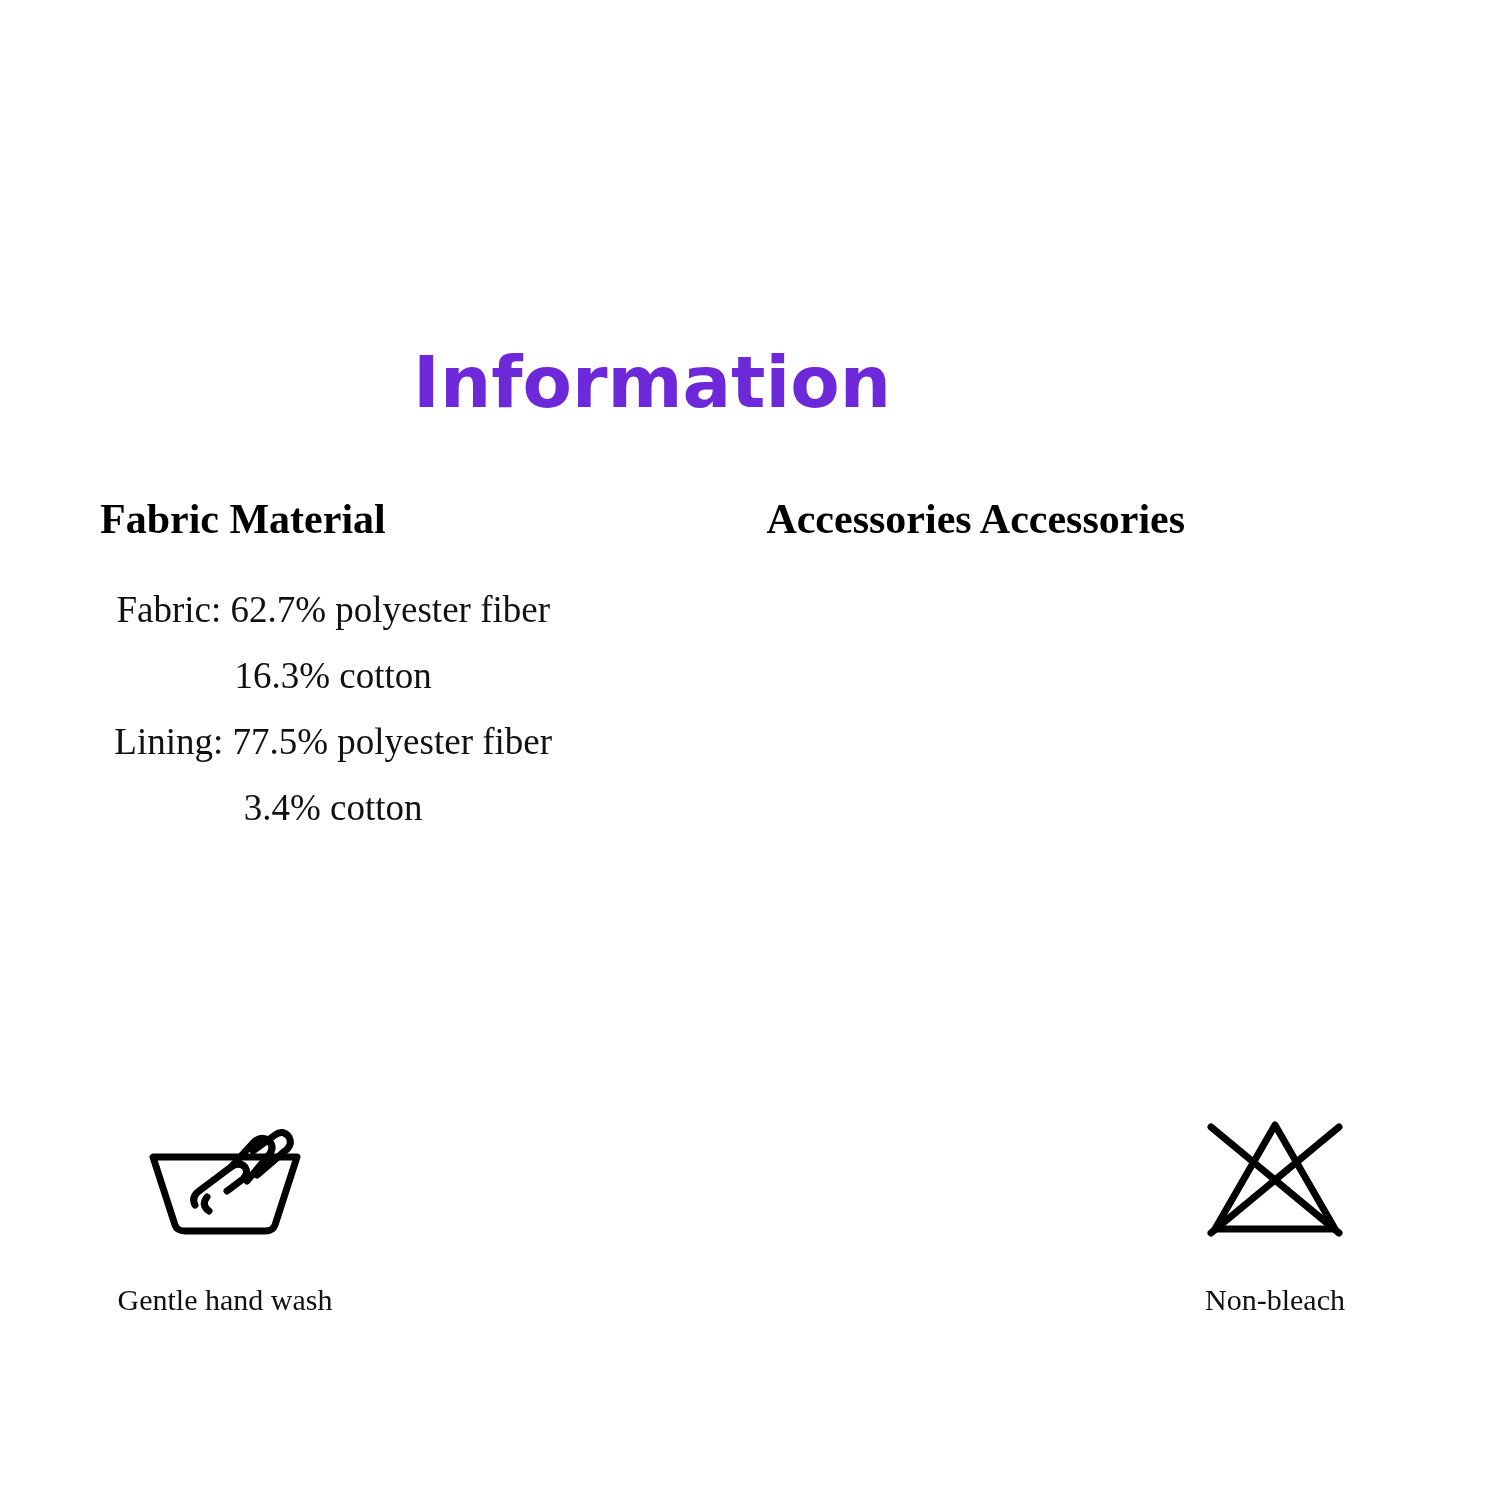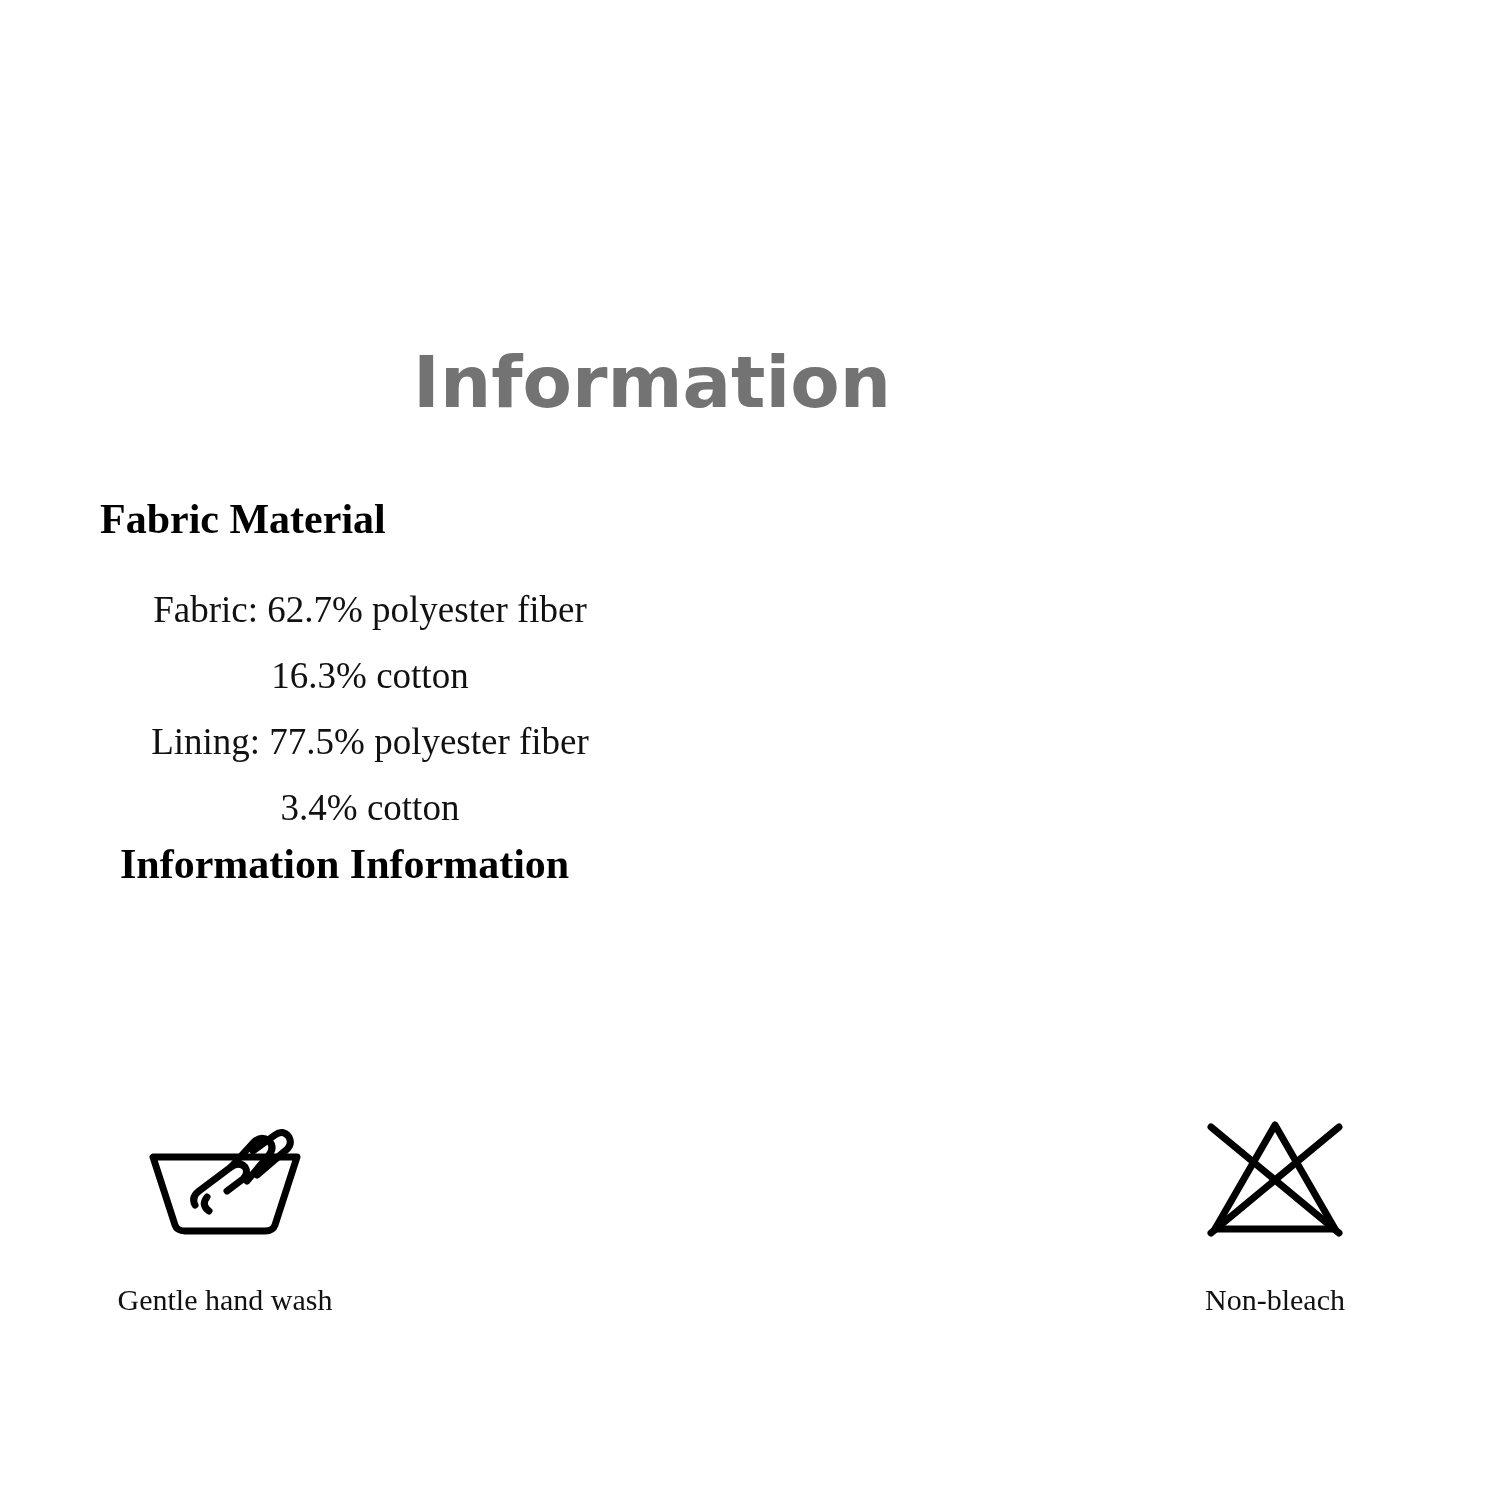--- a/index.html
+++ b/index.html
@@ -25,30 +25,29 @@
   .page-title {
     position: absolute;
     top: 340px;
     left: 0;
     width: 1304px;
     text-align: center;
     font-family: "DejaVu Sans", sans-serif;
     font-weight: 700;
     font-size: 72px;
     letter-spacing: 0px;
-    color: #737373;
+    color: #6d28d9;
   }
 
   .columns {
     position: absolute;
     top: 495px;
     left: 0;
     width: 1348px;
     display: flex;
-    flex-direction: column;
   }
 
   .col-left {
     width: 720px;
     padding-left: 100px;
     box-sizing: border-box;
   }
   .col-right {
     width: 780px;
     padding-left: 120px;
@@ -131,21 +130,21 @@
       <div class="section-heading">Fabric Material</div>
       <div class="fabric-lines">
         <div class="line">Fabric: 62.7% polyester fiber</div>
         <div class="line">16.3% cotton</div>
         <div class="line">Lining: 77.5% polyester fiber</div>
         <div class="line">3.4% cotton</div>
       </div>
     </div>
 
     <div class="col-right">
-      <div class="section-heading">Information Information</div>
+      <div class="section-heading">Accessories Accessories</div>
     </div>
 
   </div>
 
   <div class="care-row">
 
     <div class="care-item">
       <div class="care-icon">
         <svg width="180" height="140" viewBox="0 0 180 140" fill="none" stroke="#000000" stroke-width="7" stroke-linecap="round" stroke-linejoin="round">
           <path d="M18 52 L162 52 L140 120 Q138 126 130 126 L50 126 Q42 126 40 120 Z"></path>

